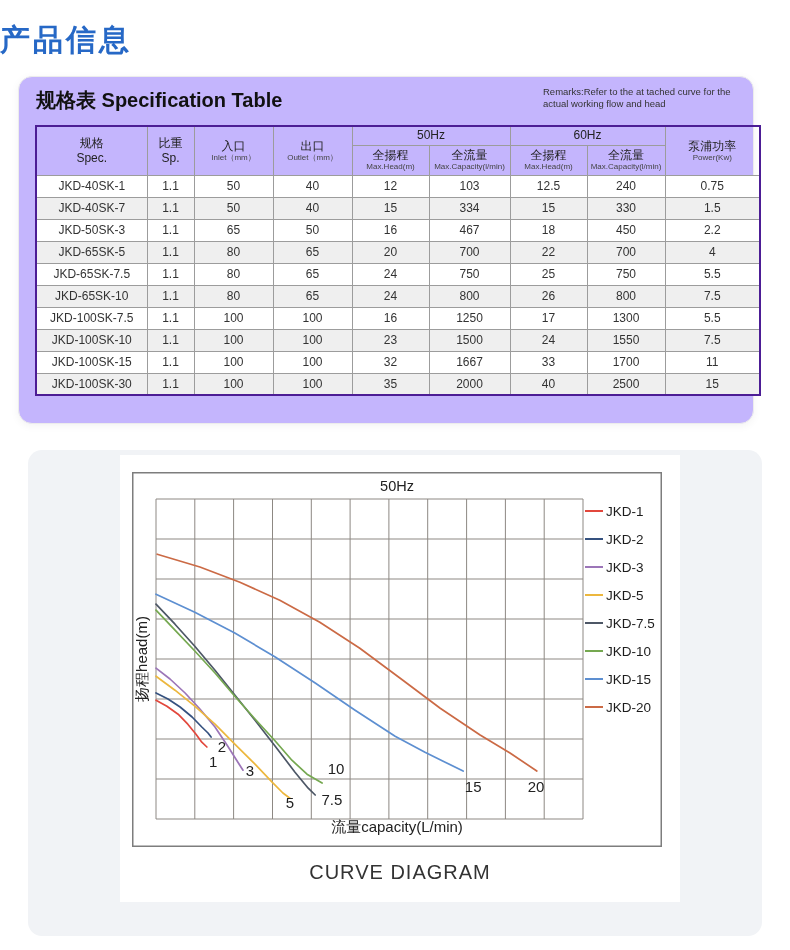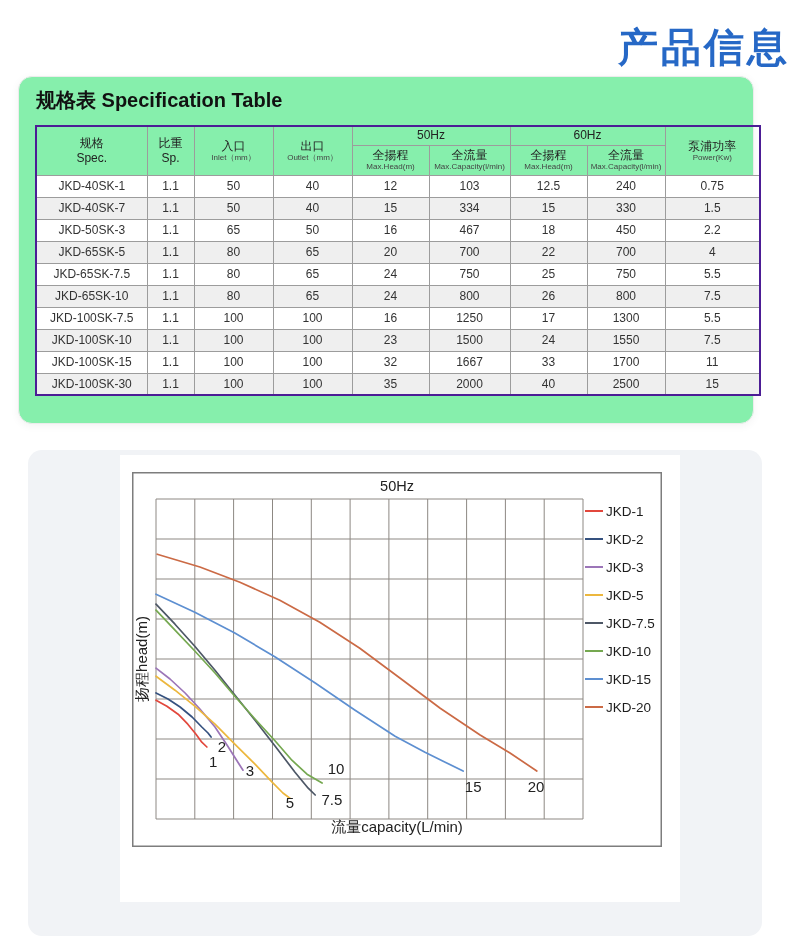--- a/index.html
+++ b/index.html
@@ -1,22 +1,22 @@
 <!DOCTYPE html>
 <html><head>
 <meta charset="utf-8">
 <style>
   * { margin:0; padding:0; box-sizing:border-box; }
   html,body { width:790px; height:950px; background:#ffffff; font-family:"Liberation Sans", sans-serif; position:relative; overflow:hidden; }
-  .page-title { position:absolute; top:20px; left:0; width:790px; text-align:right;
-    font-size:40px; font-weight:800; color:#2668c6; letter-spacing:3px; }
+  .page-title { position:absolute; top:20px; left:0; width:790px; text-align:left;
+    font-size:30px; font-weight:800; color:#2668c6; letter-spacing:3px; }
 
   
   .card1 { position:absolute; left:18px; top:76px; width:736px; height:348px;
-    background:#86efac; border:1px solid #ececec; border-radius:14px;
+    background:#c4b5fd; border:1px solid #ececec; border-radius:14px;
     box-shadow:0 2px 8px rgba(0,0,0,0.05); }
   .spec-head-zh { position:absolute; left:17px; top:10px; font-size:20px; font-weight:700; color:#111; }
   .spec-head-en { font-weight:700; }
   .spec-note { position:absolute; left:318px; top:21px; font-size:11.5px; color:#333; font-weight:600; }
   .spec-remarks { position:absolute; left:524px; top:9px; width:212px; font-size:9.5px; line-height:1.25; color:#333; }
 
   table.spec { position:absolute; left:16px; top:48px; width:724px; border-collapse:collapse; table-layout:fixed; }
   table.spec th, table.spec td { border:1px solid #9c9c9c; text-align:center; vertical-align:middle; color:#333; }
   table.spec { border:2px solid #4c1d95; }
   table.spec thead th { font-size:12px; font-weight:400; color:#222; line-height:1.25; padding:1px 0; }
@@ -38,20 +38,24 @@
 </style>
 </head>
 <body>
 
 <div class="page-title">产品信息</div>
 
 <div class="card1">
   <div class="spec-head-zh">
     <span>规格表</span>
     <span class="spec-head-en">Specification Table</span>
+  </div>
+  <div class="spec-remarks">
+    <span>Remarks:Refer to the at tached curve for the</span><br>
+    <span>actual working flow and head</span>
   </div>
 
   <table class="spec">
     <colgroup>
       <col style="width:111px">
         <col style="width:47px">
         <col style="width:79px">
         <col style="width:79px">
       <col style="width:77px">
         <col style="width:81px">
@@ -254,14 +258,15 @@
         <text x="474" y="184" font-size="13.5" fill="#1c1c1c">JKD-10</text>
         <polyline points="24.0,122.2 62.8,140.2 102.8,161.0 143.2,185.0 183.2,211.0 223.1,238.2 263.1,264.2 293.0,280.2 313.2,290.2 331.1,299.0" fill="none" stroke="#5d8fd1" stroke-width="1.7" stroke-linecap="round" stroke-linejoin="round"></polyline>
         <text x="341.2" y="320.0" font-size="15" fill="#222" text-anchor="middle">15</text>
         <line x1="453" y1="207" x2="471" y2="207" stroke="#5d8fd1" stroke-width="2"></line>
         <text x="474" y="212" font-size="13.5" fill="#1c1c1c">JKD-15</text>
         <polyline points="25.2,82.2 67.9,95.0 107.9,110.2 147.8,128.2 187.8,150.2 227.8,176.2 268.2,206.2 308.2,236.2 348.1,263.0 378.0,281.0 404.8,299.0" fill="none" stroke="#cb6a45" stroke-width="1.7" stroke-linecap="round" stroke-linejoin="round"></polyline>
         <text x="404.0" y="320.0" font-size="15" fill="#222" text-anchor="middle">20</text>
         <line x1="453" y1="235" x2="471" y2="235" stroke="#cb6a45" stroke-width="2"></line>
         <text x="474" y="240" font-size="13.5" fill="#1c1c1c">JKD-20</text>
       </svg>
+    <div class="curve-caption">CURVE DIAGRAM</div>
   </div>
 </div>
 
 </body></html>

